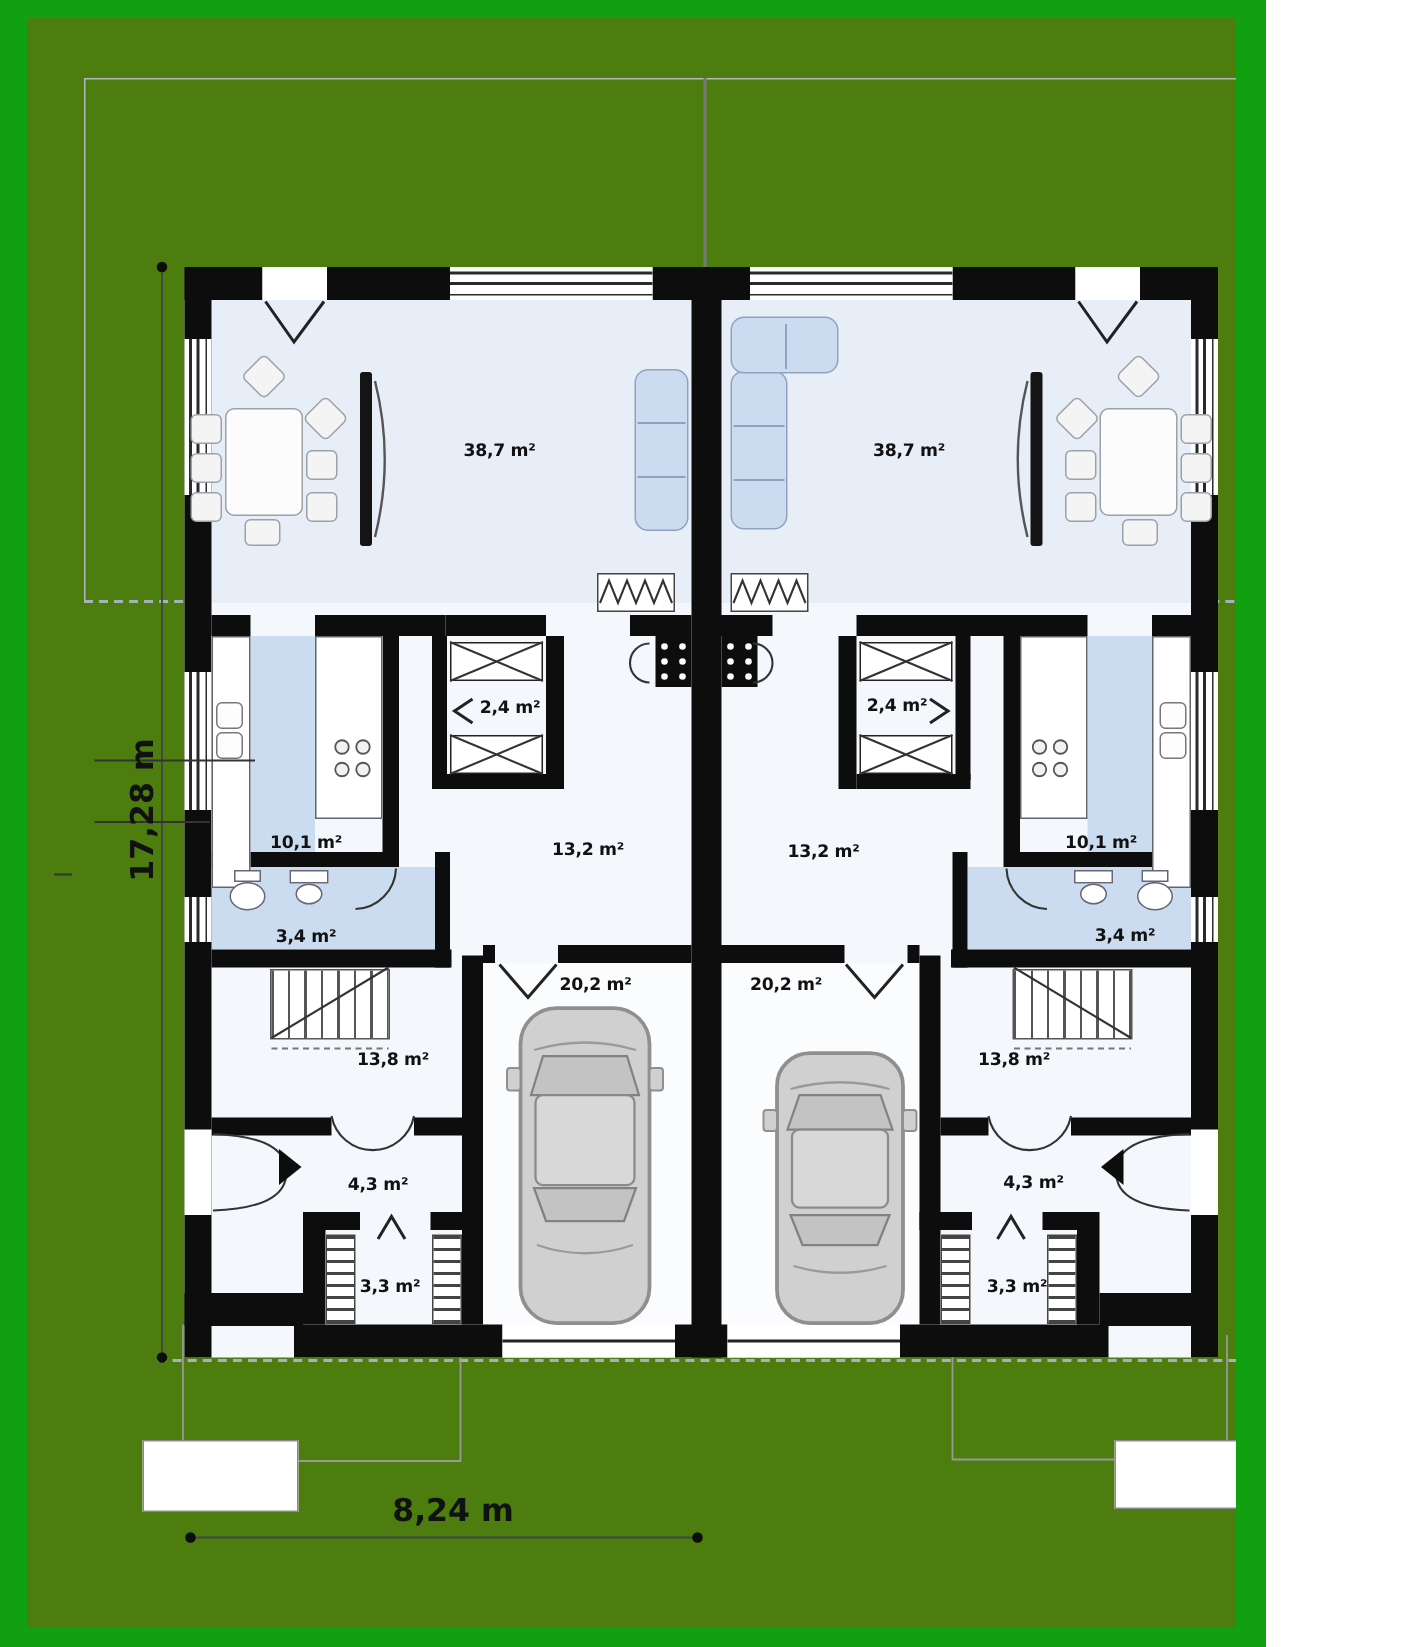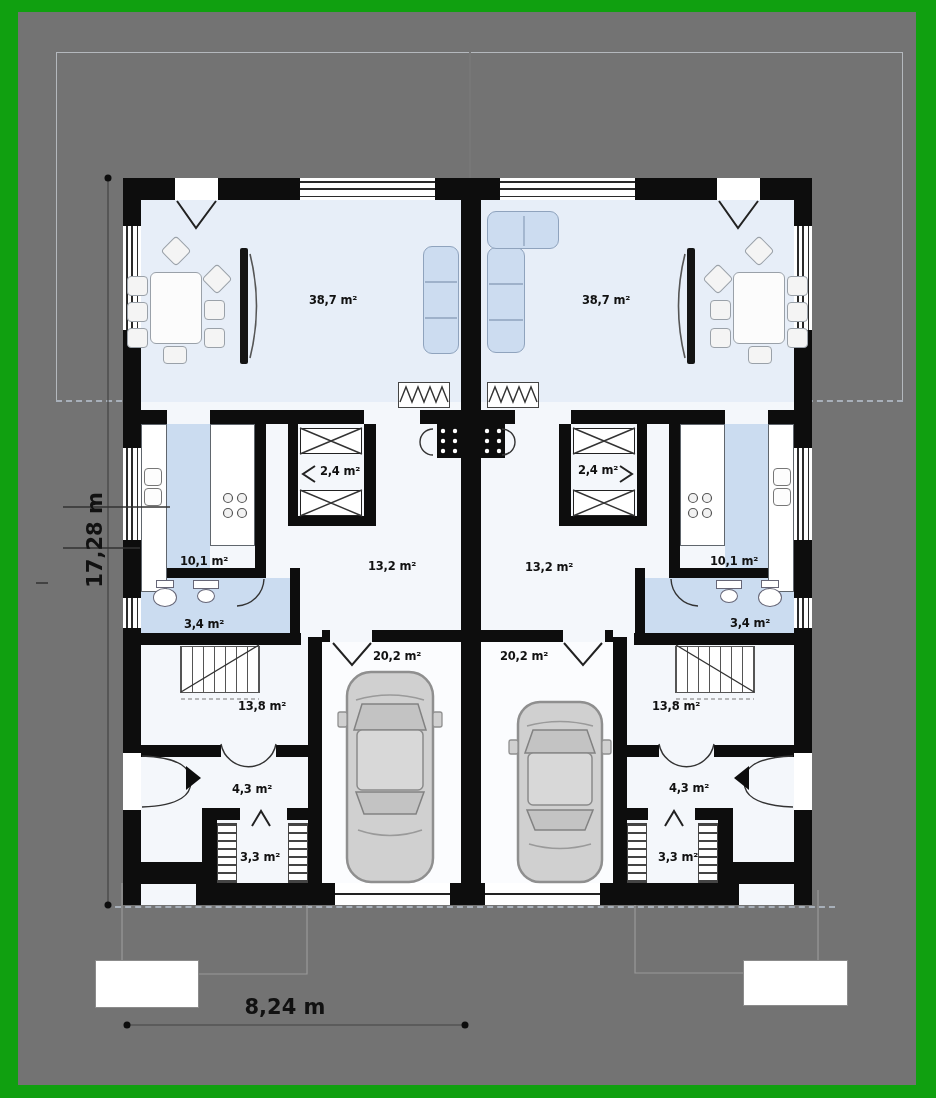--- a/index.html
+++ b/index.html
@@ -1,16 +1,16 @@
 <!DOCTYPE html>
 <html><head>
 <meta charset="utf-8">
 <style>
   html,body{margin:0;padding:0;background:#fff}
-  .stage{position:relative;width:936px;height:1098px;background:#737373;overflow:hidden;
+  .stage{position:relative;width:844px;height:1098px;background:#4d7c0f;overflow:hidden;
          font-family:"DejaVu Sans",sans-serif}
   .abs{position:absolute;box-sizing:border-box}
   #plan{position:absolute;inset:0;z-index:5}
   
   .f1{background:#f4f7fb}
   .f2{background:#e7eef8}
   .f3{background:#cbdcf0}
   .f4{background:#fbfcfe}
   
   .w{background:#0d0d0d}
@@ -46,21 +46,21 @@
   .dash{position:absolute;border-top:2px dashed #a8b0ba;z-index:2}
   .d1{left:56px;top:400px;width:847px}
   .d2{left:105px;top:906px;width:730px}
   .co{position:absolute;background:#fff;border:1.3px solid #8b8b8b;z-index:35}
   .ov{position:absolute;left:0;top:0;z-index:30;pointer-events:none}
   
   .lab{position:absolute;transform:translate(-50%,-50%);font:bold 11.5px "DejaVu Sans",sans-serif;
        color:#111;white-space:nowrap;z-index:40;letter-spacing:-.2px}
   .dimlab{position:absolute;font:bold 21px "DejaVu Sans",sans-serif;color:#111;z-index:40;white-space:nowrap}
   .vdim{left:95px;top:540px;transform:translate(-50%,-50%) rotate(-90deg)}
-  .hdim{left:285px;top:995px;transform:translate(-50%,0)}
+  .hdim{left:302px;top:995px;transform:translate(-50%,0)}
   .wm{position:absolute;left:0;right:0;top:479px;text-align:center;
       font-family:"DejaVu Serif",serif;font-size:126px;line-height:1;font-weight:400;color:#fff;
       -webkit-text-stroke:2.4px #1c1c1c;letter-spacing:2px;z-index:60;pointer-events:none;white-space:nowrap}
   .frame{position:absolute;inset:0;border-style:solid;border-color:#10a010;
          border-width:12px 20px 13px 18px;pointer-events:none;z-index:100}
   svg .s1{stroke:#333;stroke-width:1.4;fill:none}
   svg .s2{stroke:#222;stroke-width:2;fill:none}
   svg .sg{stroke:#8fa3bd;stroke-width:1.3;fill:none}
   svg .tvl{stroke:#555;stroke-width:1.6;fill:none}
   svg .sd{stroke:#777;stroke-width:1.2;stroke-dasharray:4 3;fill:none}

